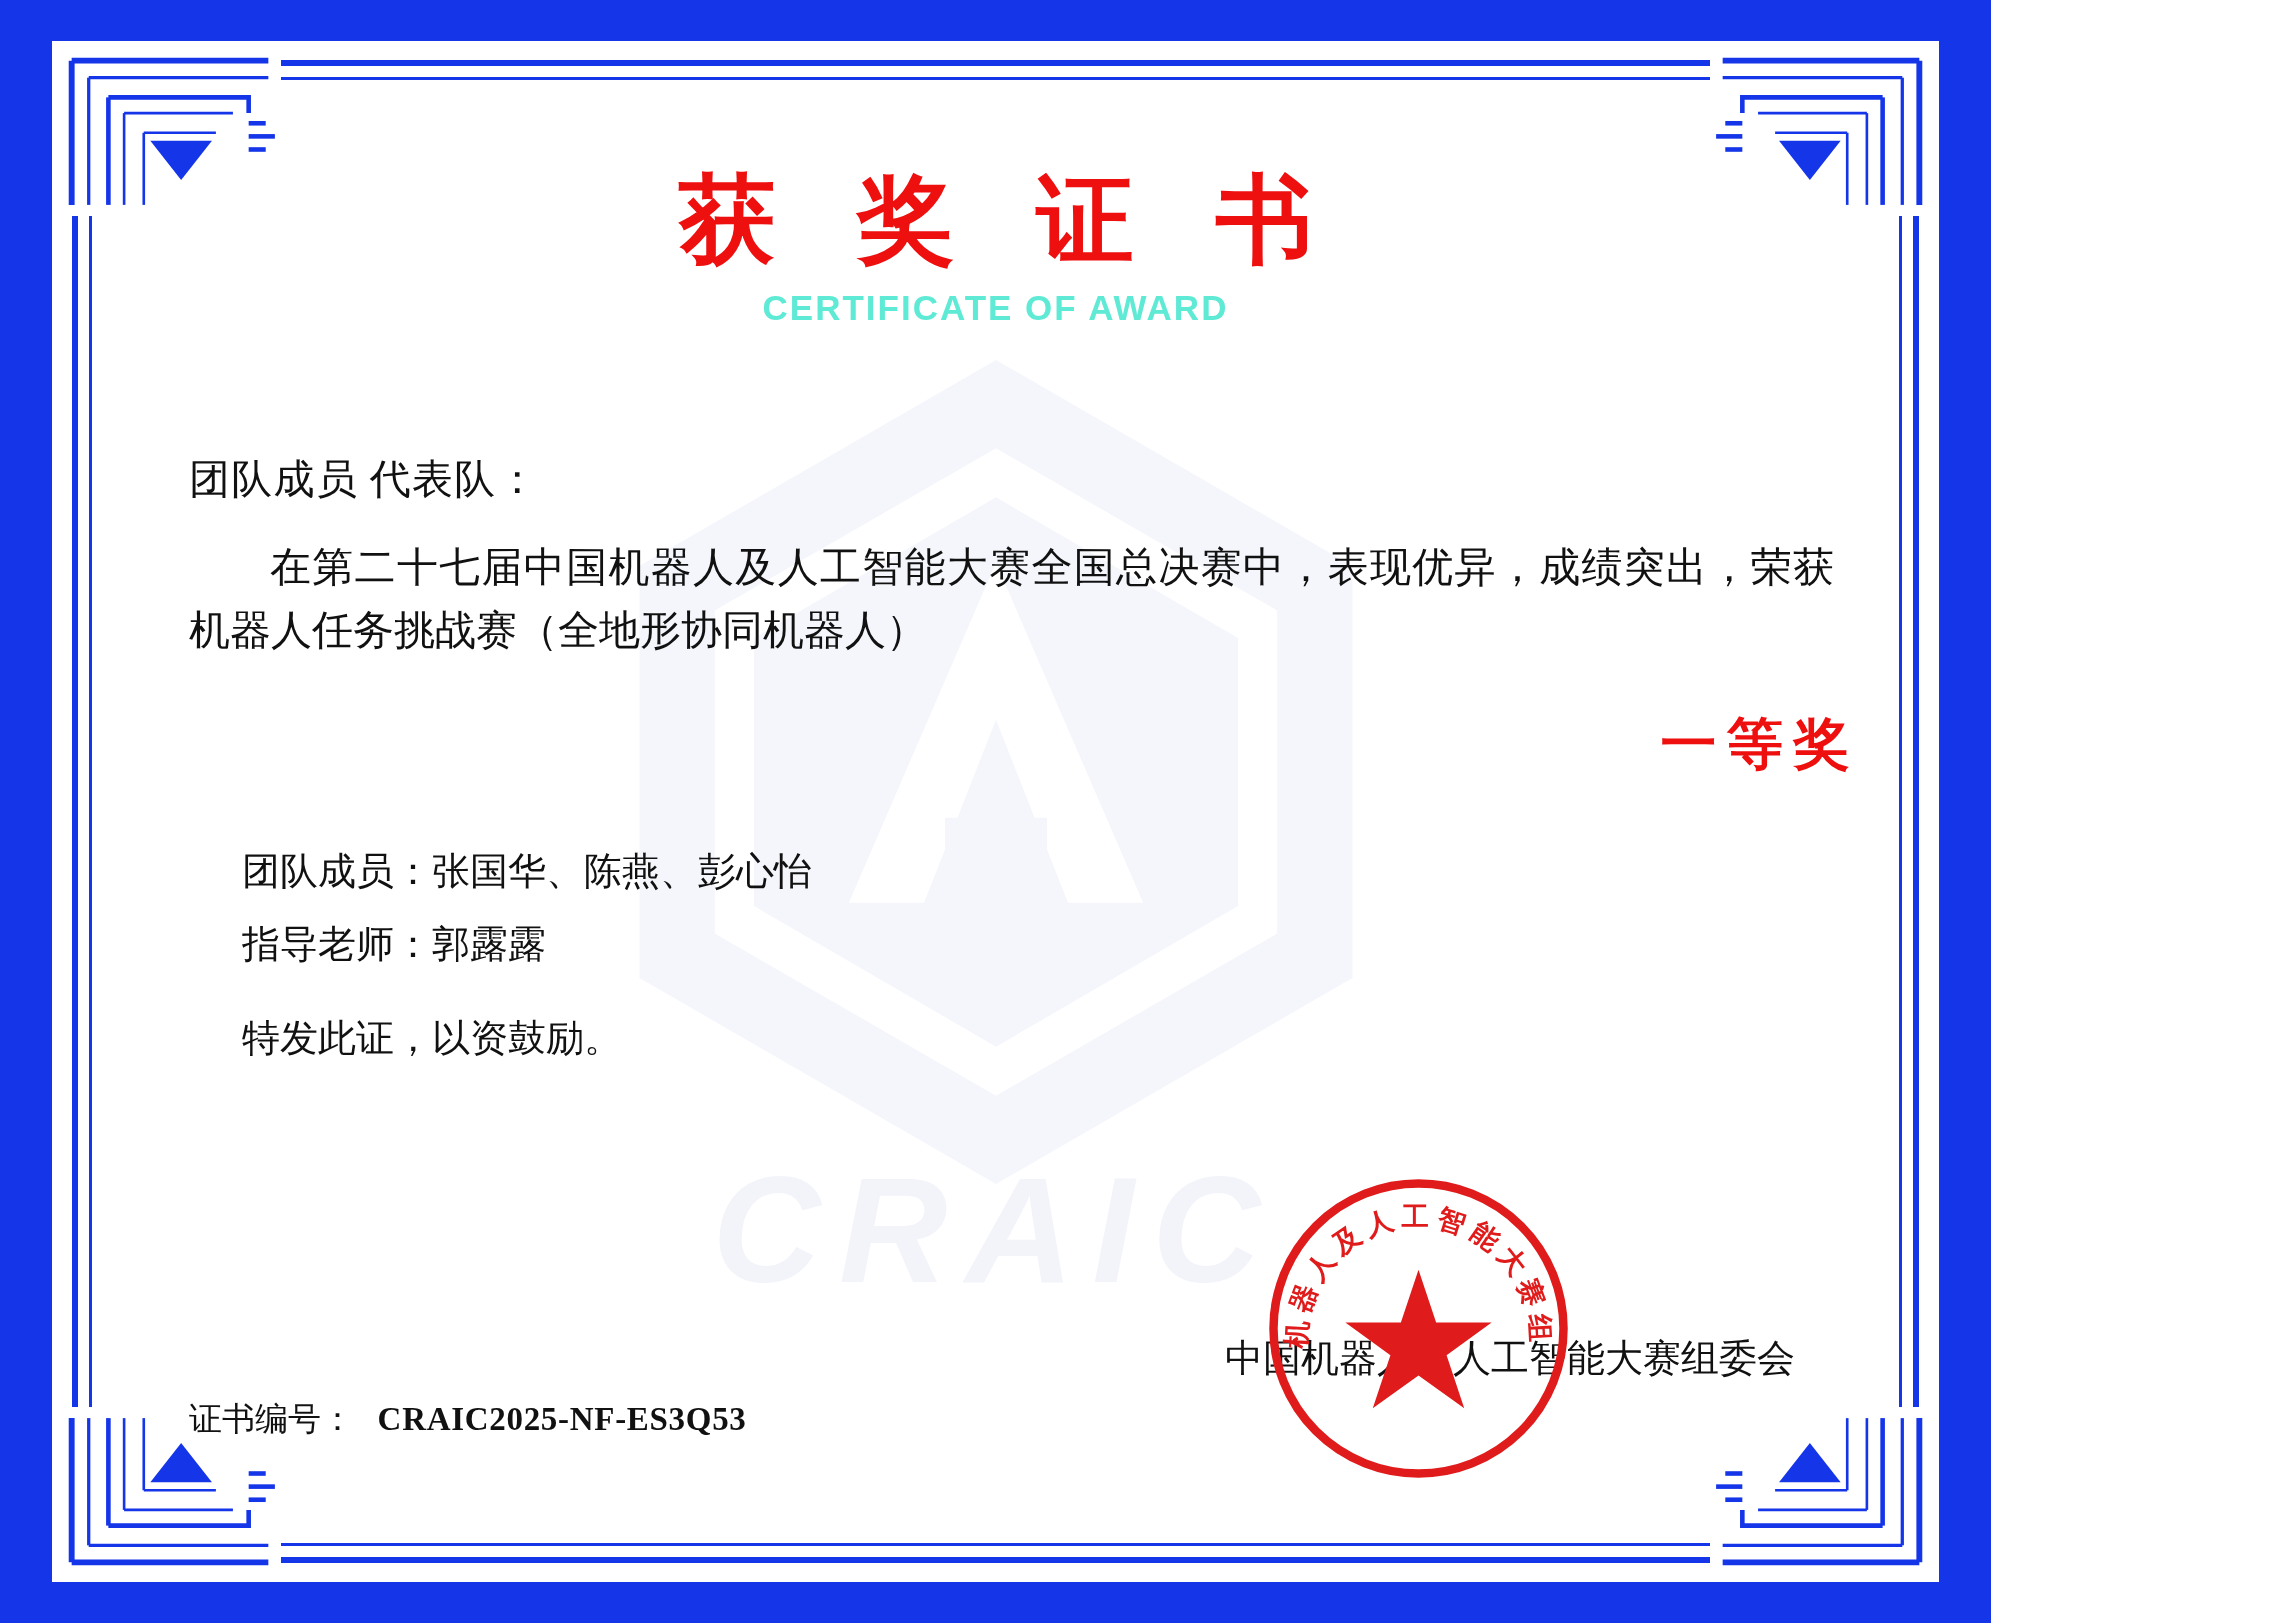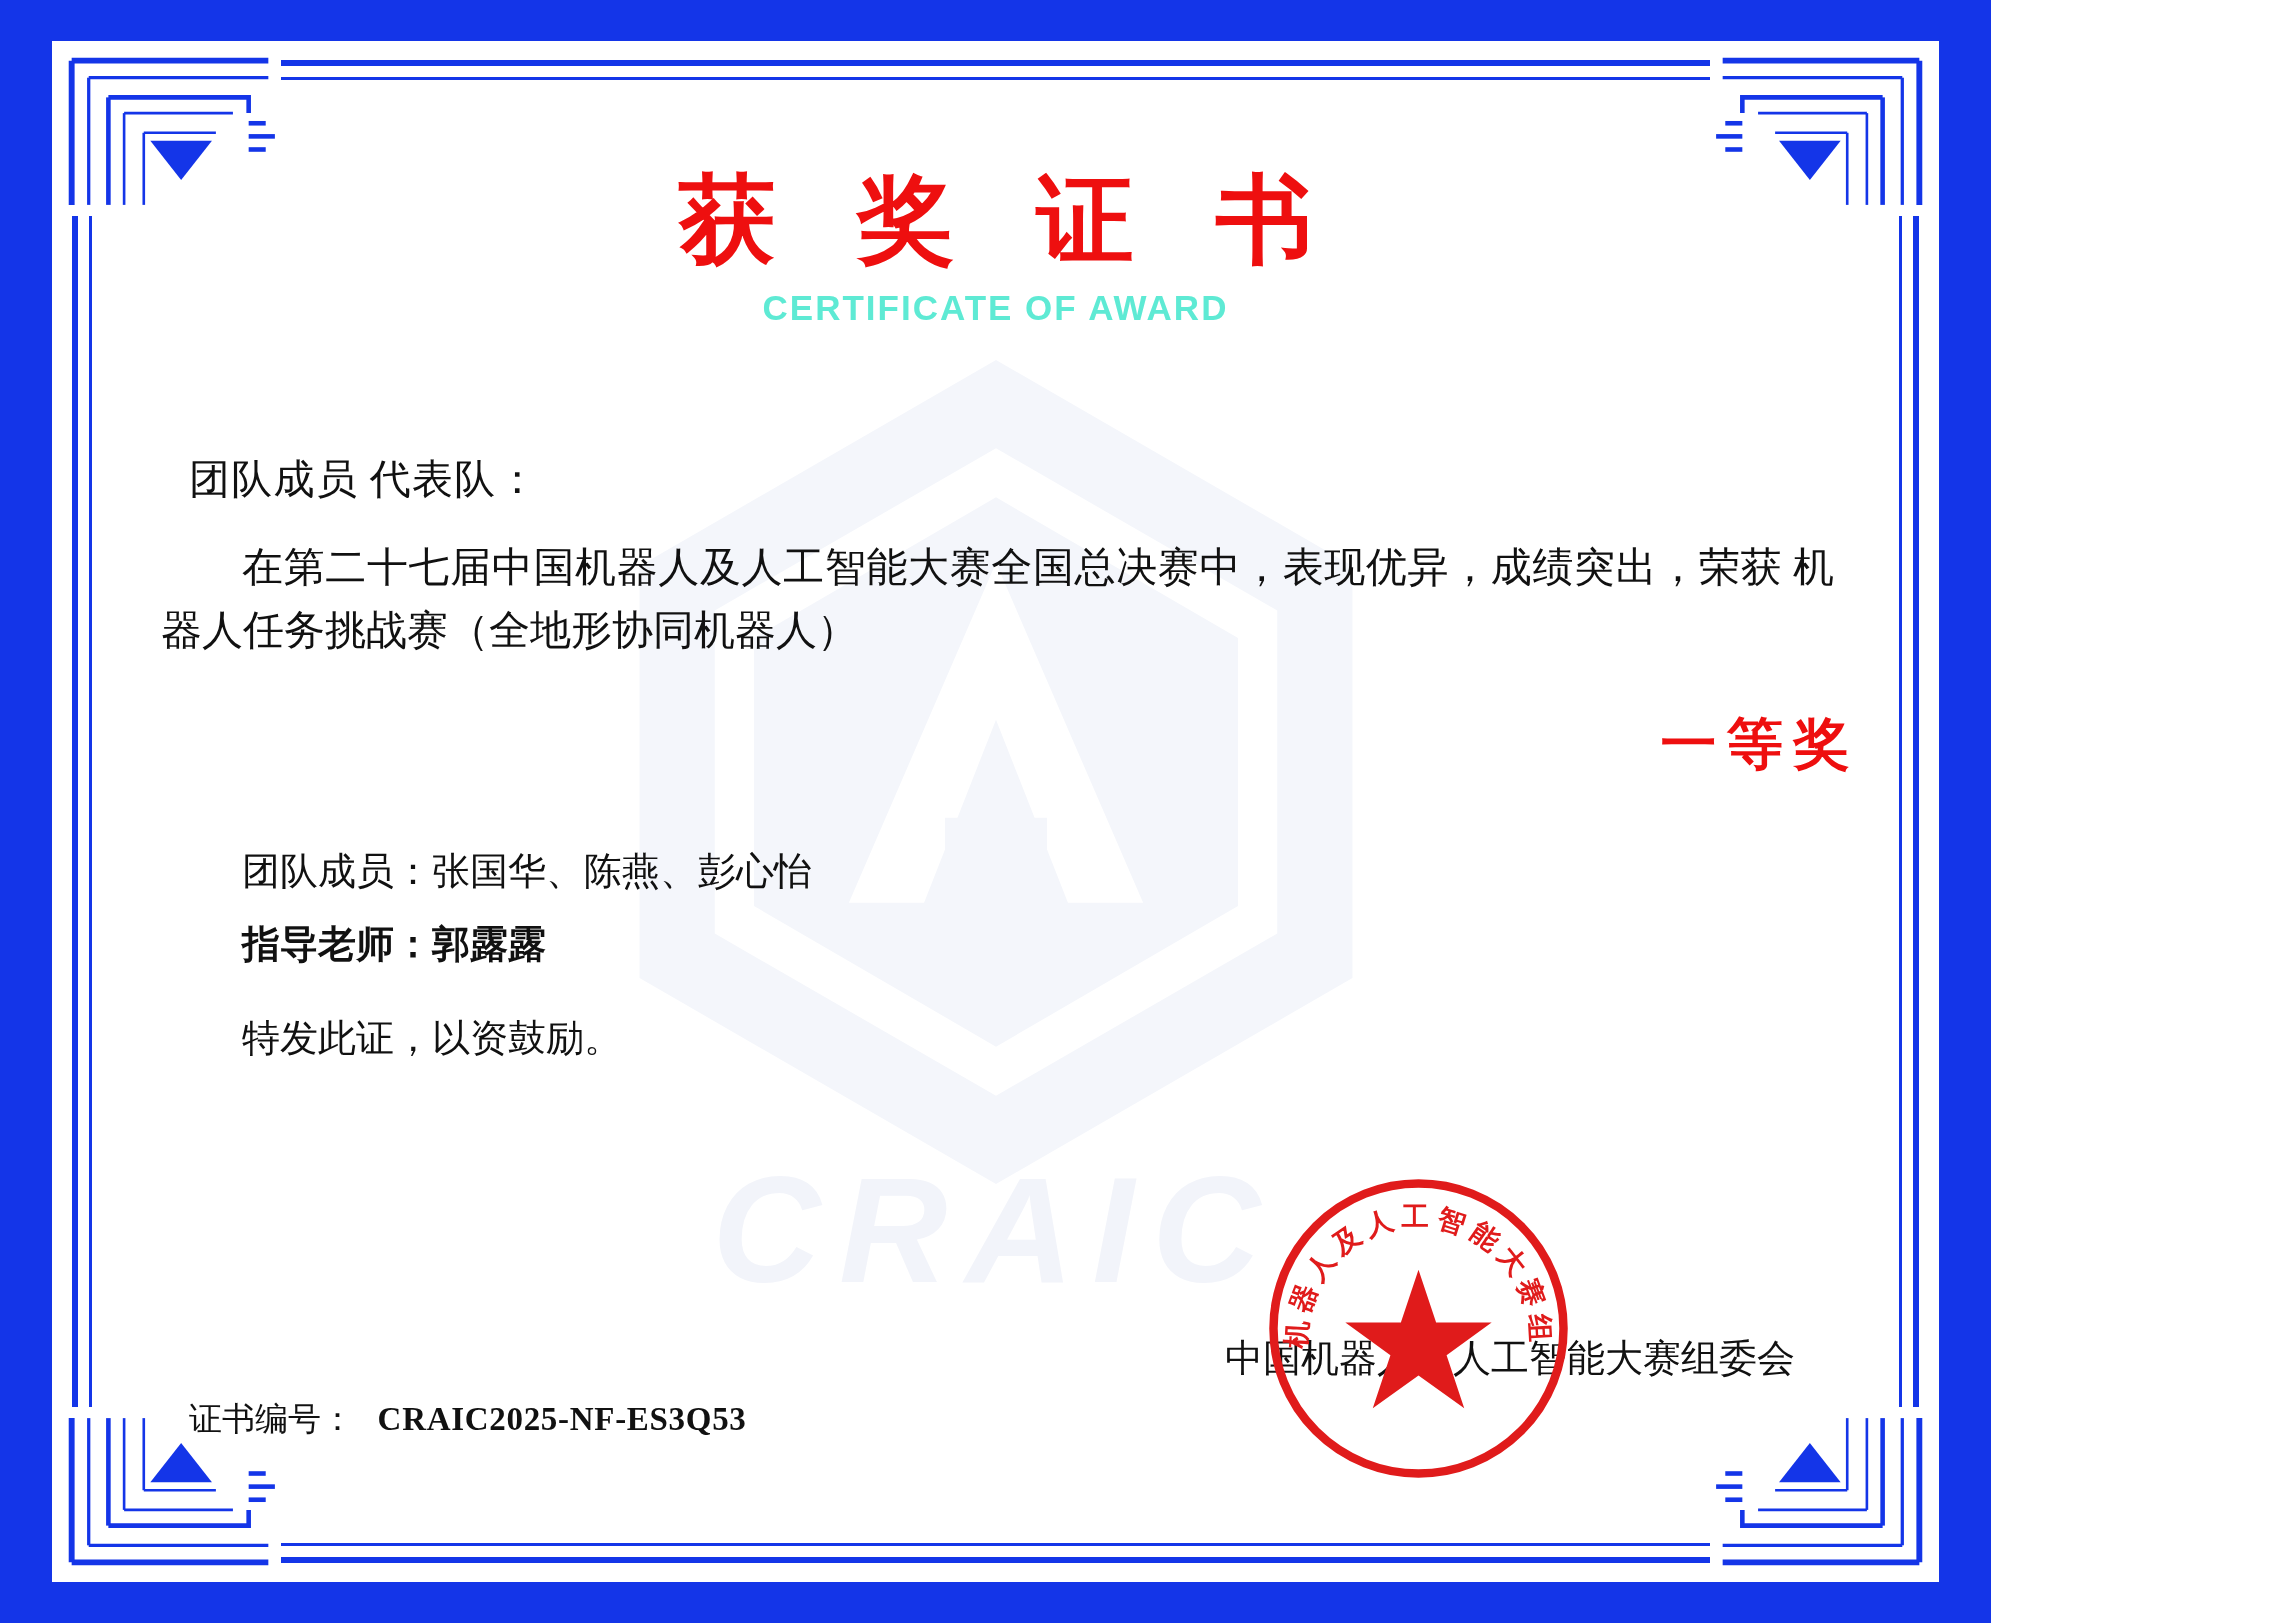--- a/index.html
+++ b/index.html
@@ -119,21 +119,21 @@
   .recipient {
     margin-top: 124px;
     margin-left: 58px;
     font-size: 41px;
     color: #111;
     letter-spacing: 1.3px;
   }
 
   .body-text {
     margin-top: 29px;
-    margin-left: 30px;
+    margin-left: 58px;
     margin-right: 26px;
     font-size: 41px;
     line-height: 1.55;
     color: #111;
     text-align: justify;
     text-indent: 81px;
   }
 
   .prize {
     margin-top: 44px;
@@ -151,21 +151,20 @@
     font-size: 38px;
     color: #111;
     line-height: 1.1;
   }
   .advisor {
     margin-top: 31px;
     margin-left: 111px;
     font-size: 38px;
     color: #111;
     line-height: 1.1;
-    font-weight: bold;
   }
   .closing {
     margin-top: 47px;
     margin-left: 111px;
     font-size: 38px;
     color: #111;
   }
 
   .footer {
     position: absolute;

